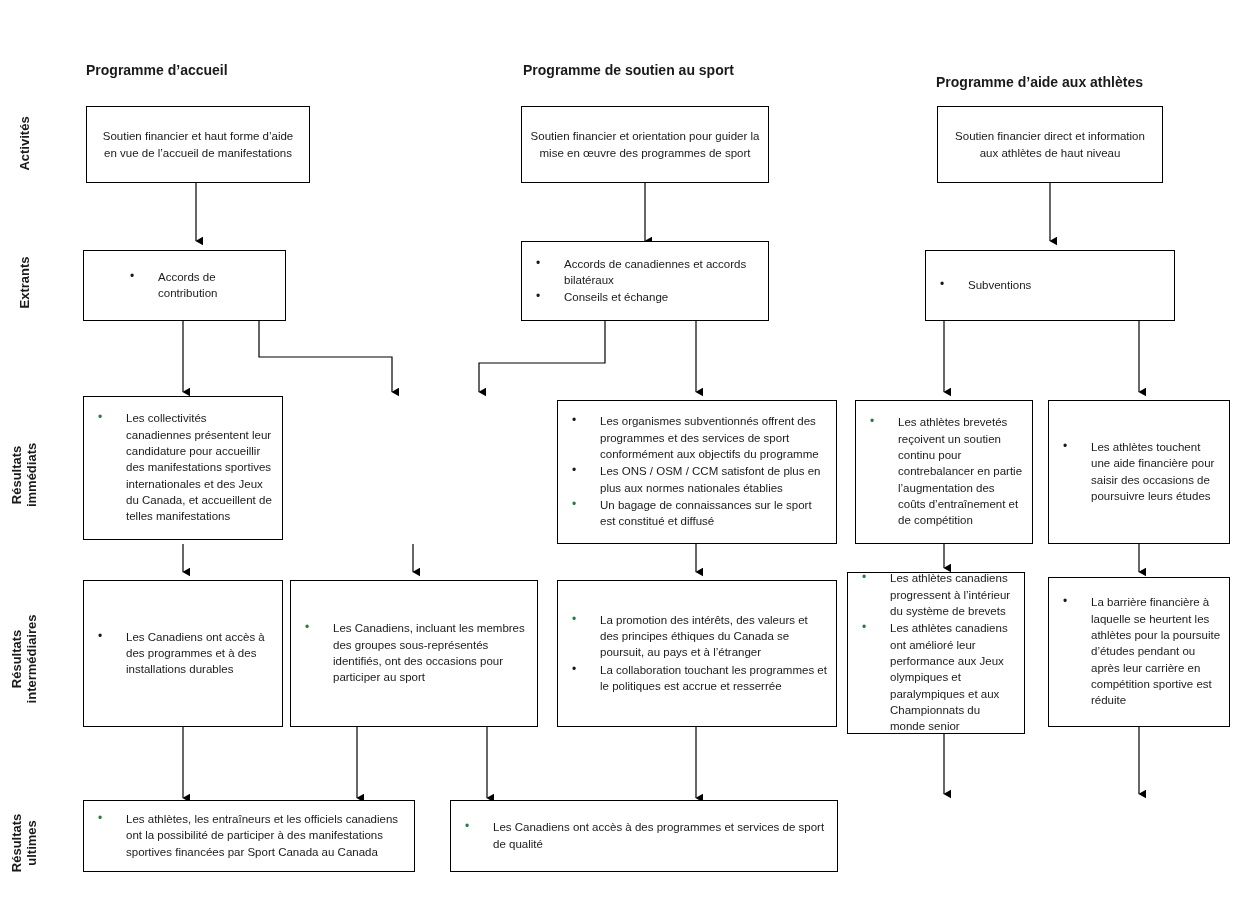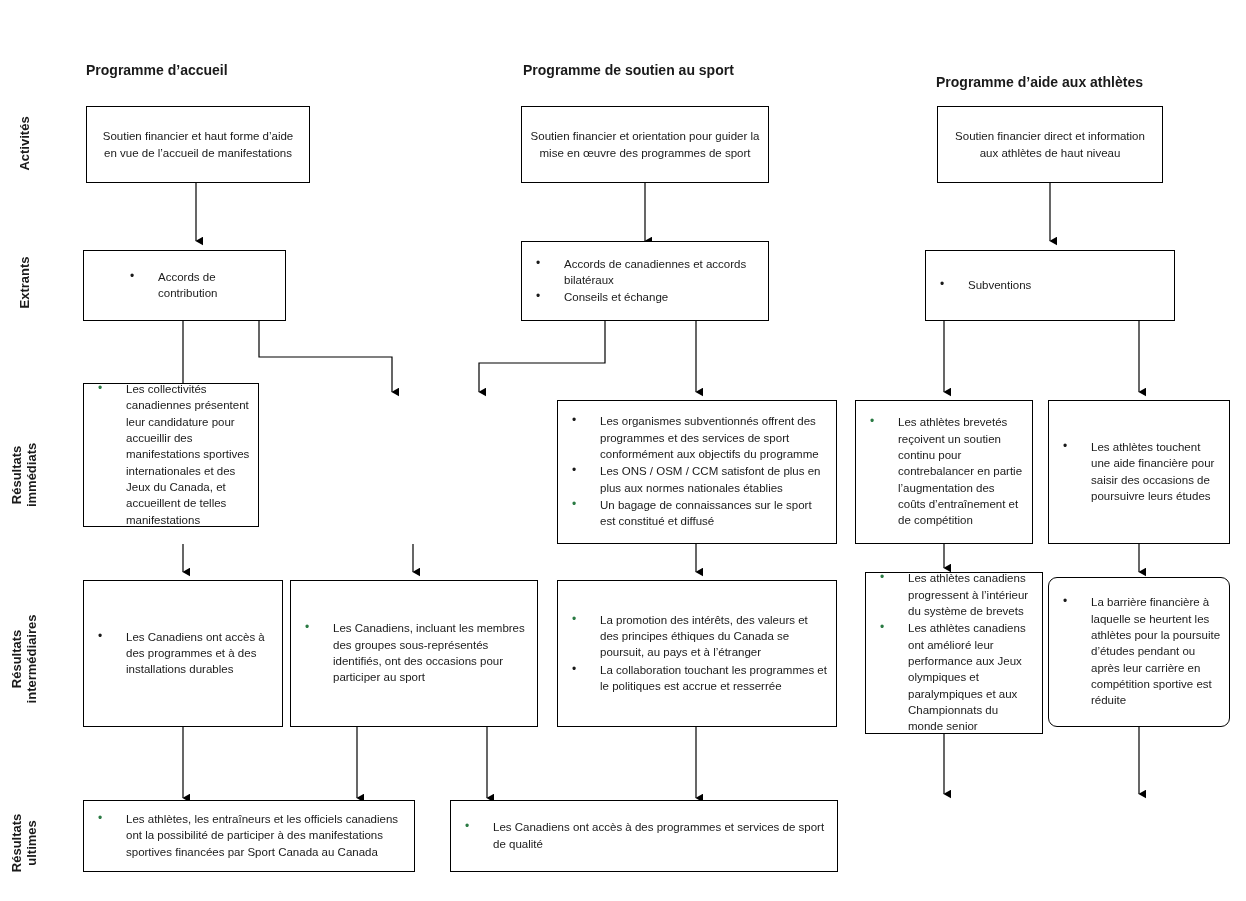--- a/index.html
+++ b/index.html
@@ -163,21 +163,21 @@
       <li class="black">Accords de canadiennes et accords bilatéraux</li>
       <li class="black">Conseils et échange</li>
     </ul>
   </div>
   <div class="node" style="left:925px;top:250px;width:250px;height:71px;">
     <ul class="bullets">
       <li class="black">Subventions</li>
     </ul>
   </div>
 
-  <div class="node" style="left:83px;top:383px;width:176px;height:144px;">
+  <div class="node" style="left:83px;top:396px;width:200px;height:144px;">
     <ul class="bullets">
       <li class="green">Les collectivités canadiennes présentent leur candidature pour accueillir des manifestations sportives internationales et des Jeux du Canada, et accueillent de telles manifestations</li>
     </ul>
   </div>
 
 
   <div class="node" style="left:557px;top:400px;width:280px;height:144px;">
     <ul class="bullets">
       <li class="black">Les organismes subventionnés offrent des programmes et des services de sport conformément aux objectifs du programme</li>
       <li class="black">Les ONS / OSM / CCM satisfont de plus en plus aux normes nationales établies</li>
@@ -209,28 +209,28 @@
     </ul>
   </div>
 
   <div class="node" style="left:557px;top:580px;width:280px;height:147px;">
     <ul class="bullets">
       <li class="green">La promotion des intérêts, des valeurs et des principes éthiques du Canada se poursuit, au pays et à l’étranger</li>
       <li class="black">La collaboration touchant les programmes et le politiques est accrue et resserrée</li>
     </ul>
   </div>
 
-  <div class="node" style="left:865px;top:572px;width:178px;height:162px;padding-top:4px;padding-bottom:4px;">
+  <div class="node" style="left:847px;top:572px;width:178px;height:162px;padding-top:4px;padding-bottom:4px;">
     <ul class="bullets">
       <li class="green">Les athlètes canadiens progressent à l’intérieur du système de brevets</li>
       <li class="green">Les athlètes canadiens ont amélioré leur performance aux Jeux olympiques et paralympiques et aux Championnats du monde senior</li>
     </ul>
   </div>
 
-  <div class="node" style="left:1048px;top:577px;width:182px;height:150px;border-radius:9px;">
+  <div class="node" style="left:1048px;top:577px;width:182px;height:150px;">
     <ul class="bullets">
       <li class="black">La barrière financière à laquelle se heurtent les athlètes pour la poursuite d’études pendant ou après leur carrière en compétition sportive est réduite</li>
     </ul>
   </div>
 
   <div class="node" style="left:83px;top:800px;width:332px;height:72px;">
     <ul class="bullets">
       <li class="green">Les athlètes, les entraîneurs et les officiels canadiens ont la possibilité de participer à des manifestations sportives financées par Sport Canada au Canada</li>
     </ul>
   </div>

